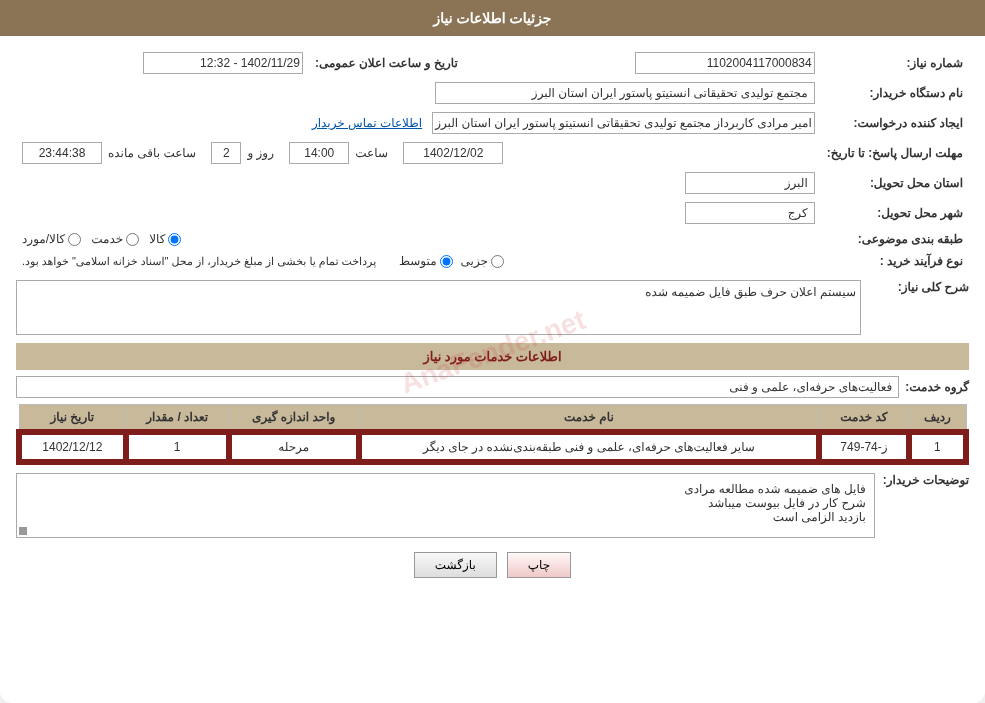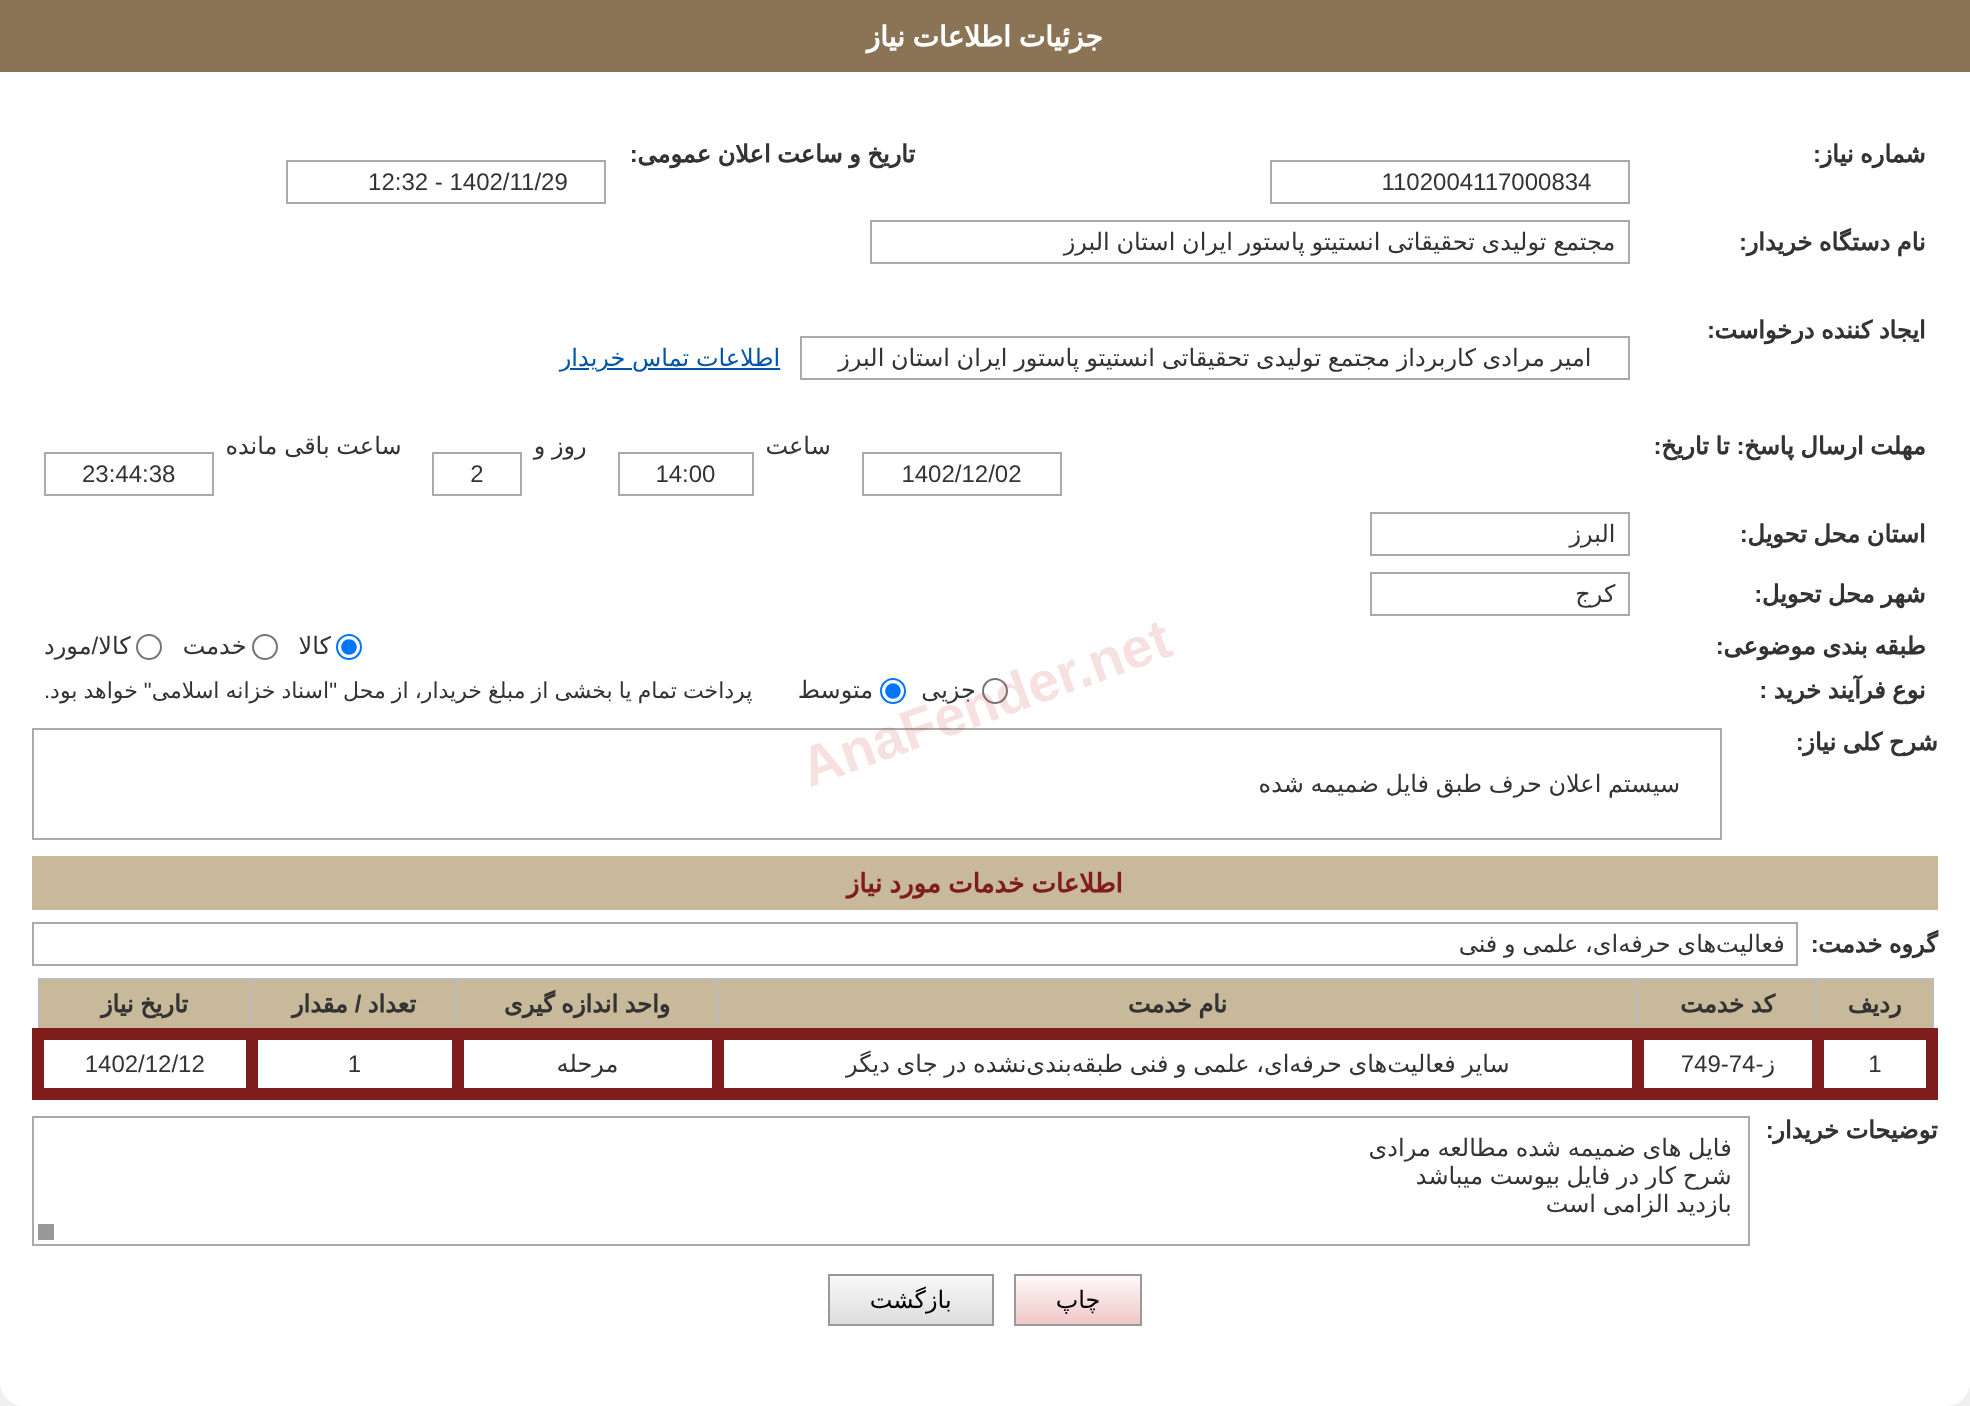--- a/index.html
+++ b/index.html
@@ -42,25 +42,24 @@
       white-space: nowrap;
       text-align: right;
       width: 140px;
     }
     .value-cell {
       text-align: right;
     }
     .input-box {
       border: 1px solid #aaa;
       background: #fff;
-      padding: 3px 18px;
+      padding: 3px 2px;
       display: inline-block;
       min-width: 200px;
       text-align: right;
-      margin-top: 28px;
     }
     .input-box-wide {
       border: 1px solid #aaa;
       background: #fff;
       padding: 3px 6px;
       display: inline-block;
       width: 380px;
       text-align: right;
     }
     .input-box-narrow {
@@ -98,21 +97,21 @@
       color: #7f1d1d;
       text-align: center;
       padding: 6px;
       font-size: 13px;
       font-weight: bold;
       margin: 8px 0 6px 0;
     }
     .note-box {
       border: 1px solid #aaa;
       background: #fff;
-      padding: 20px;
+      padding: 4px;
       min-height: 55px;
       text-align: right;
       width: 100%;
       font-size: 12px;
       position: relative;
     }
     .note-box-resize {
       width: 8px;
       height: 8px;
       background: #999;

